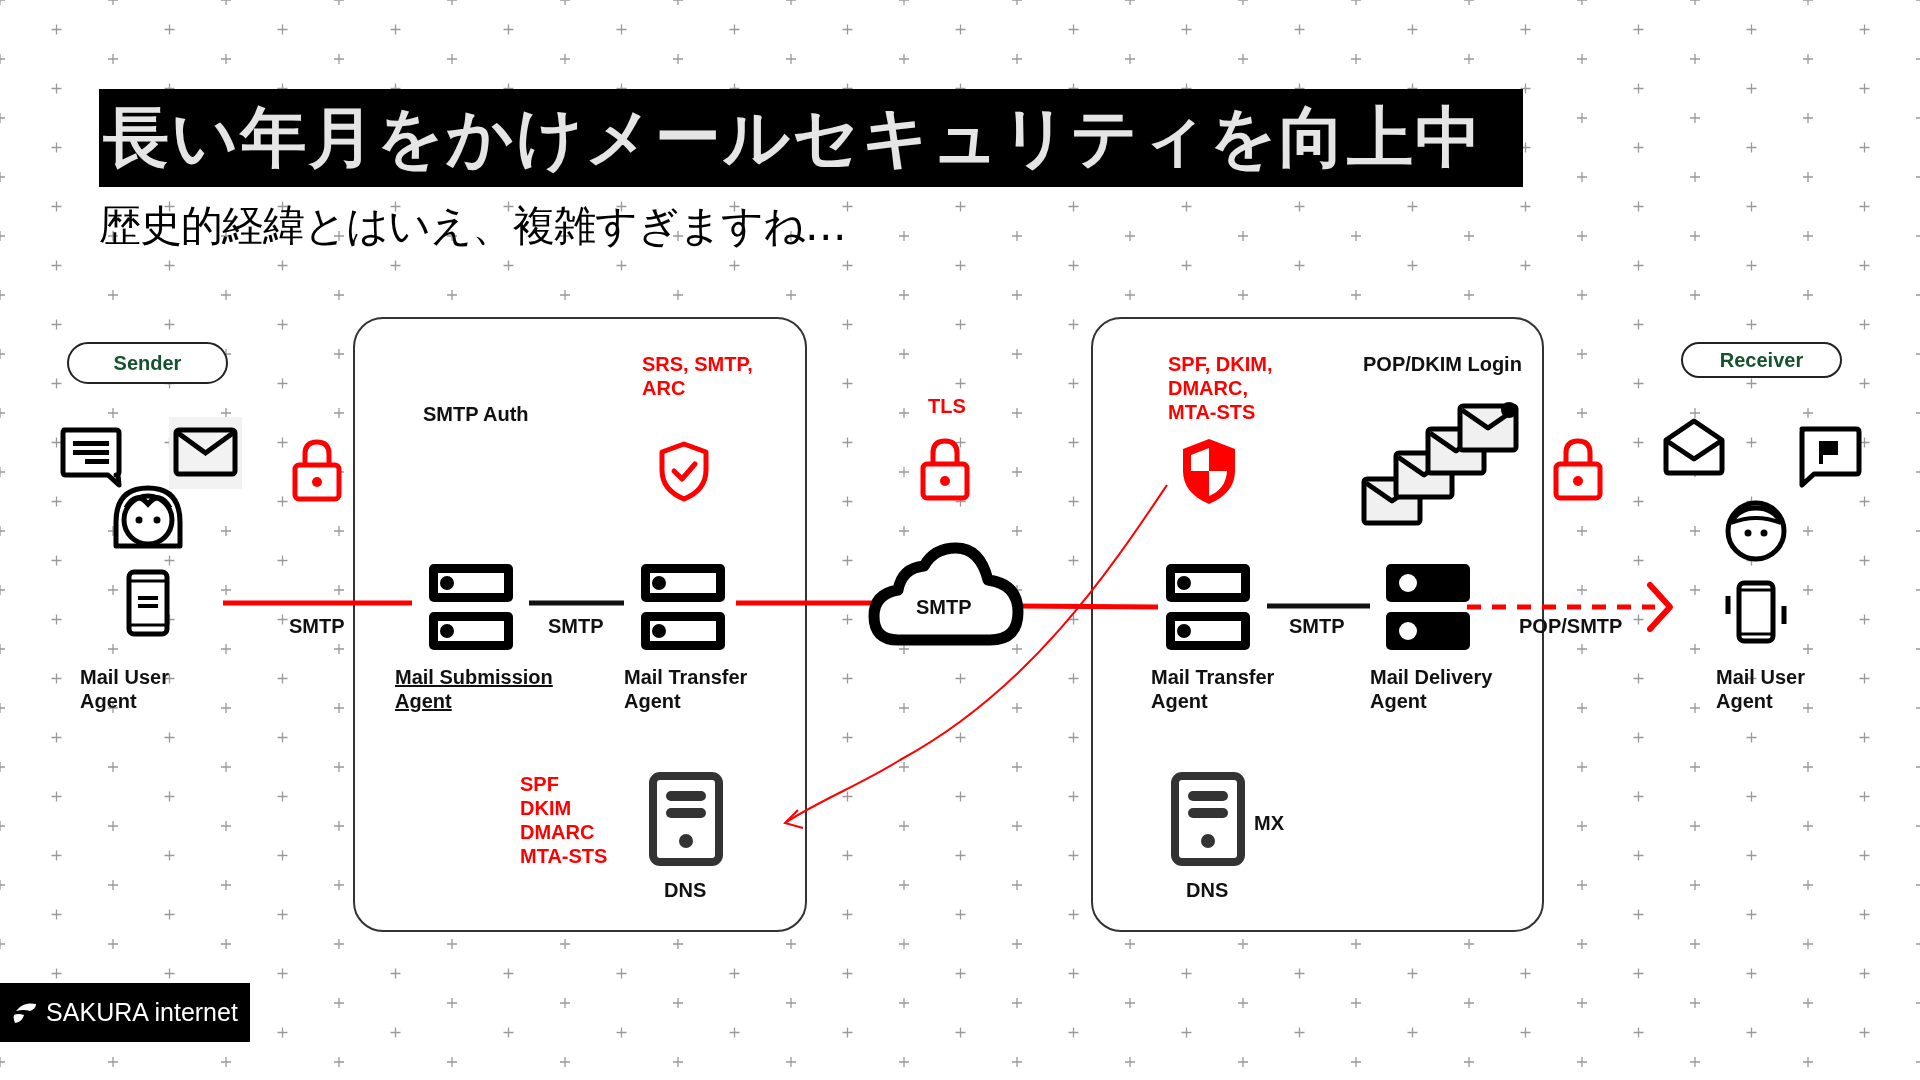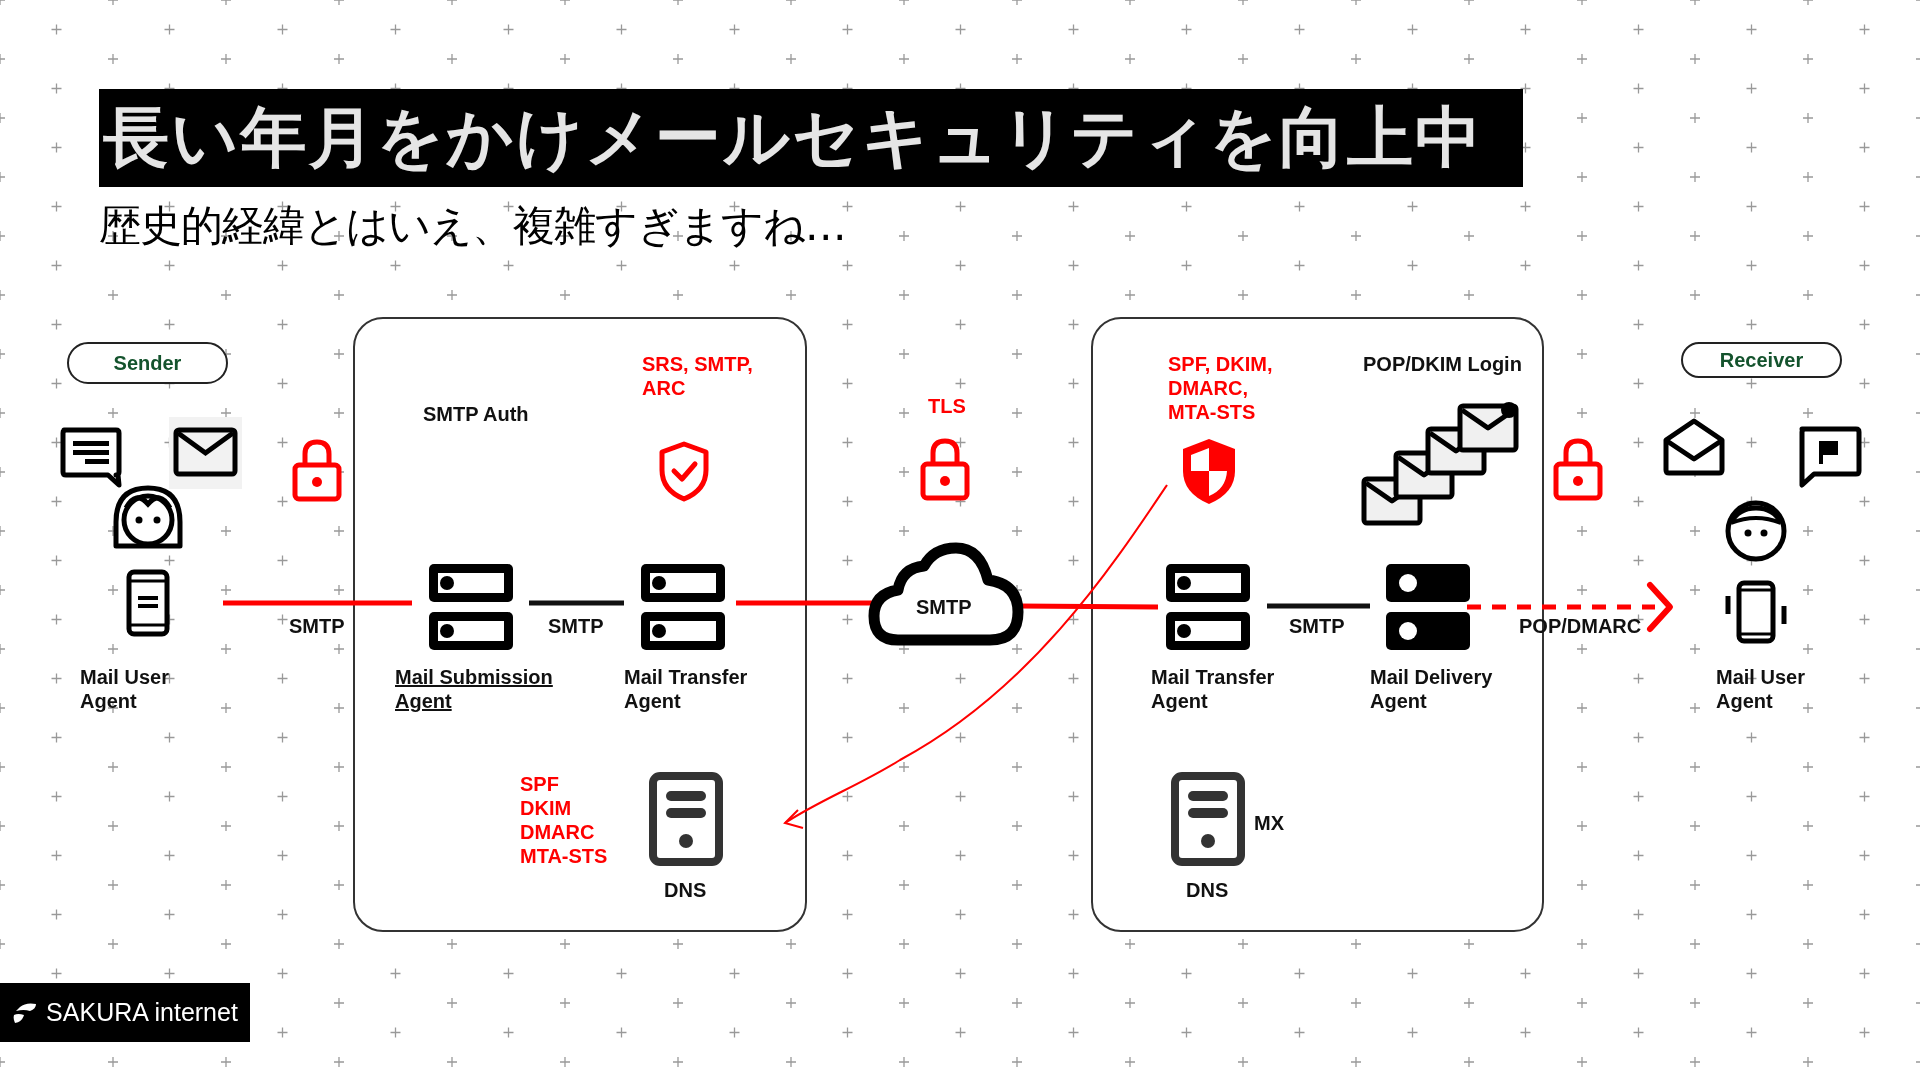--- a/index.html
+++ b/index.html
@@ -245,21 +245,21 @@
   <circle cx="37" cy="69" r="7" fill="#333"></circle>
 </svg>
 <div class="abs lbl" style="left:1254px;top:811px;">MX</div>
 <div class="abs lbl" style="left:1186px;top:878px;">DNS</div>
 
 <svg class="ico" style="left:1553px;top:437px;" width="50" height="64" viewBox="0 0 50 64">
   <path d="M13,27 V16 Q13,4 25,4 Q37,4 37,16 V27" fill="none" stroke="#ff0000" stroke-width="5"></path>
   <rect x="3" y="27" width="44" height="34" rx="4" fill="#fff" stroke="#ff0000" stroke-width="5"></rect>
   <circle cx="25" cy="44" r="5" fill="#ff0000"></circle>
 </svg>
-<div class="abs lbl" style="left:1519px;top:614px;">POP/DMARC</div>
+<div class="abs lbl" style="left:1519px;top:614px;">POP/SMTP</div>
 
 <div class="abs pill" style="left:1681px;top:342px;width:161px;height:36px;">Receiver</div>
 <svg class="ico" style="left:1662px;top:418px;" width="64" height="58" viewBox="0 0 64 58">
   <path d="M4,22 L32,3 L60,22 V52 Q60,55 57,55 H7 Q4,55 4,52 Z" fill="#fff" stroke="#000" stroke-width="5" stroke-linejoin="round"></path>
   <polyline points="5,23 32,41 59,23" fill="none" stroke="#000" stroke-width="5" stroke-linejoin="round"></polyline>
 </svg>
 <svg class="ico" style="left:1798px;top:426px;" width="64" height="62" viewBox="0 0 64 62">
   <path d="M4,3 H58 Q61,3 61,6 V45 Q61,48 58,48 H16 L4,59 V6 Q4,3 7,3 Z" fill="#fff" stroke="#000" stroke-width="5" stroke-linejoin="round"></path>
   <path d="M23,15 V38" stroke="#000" stroke-width="4"></path>
   <path d="M23,15 H40 V29 H23 Z" fill="#000"></path>

